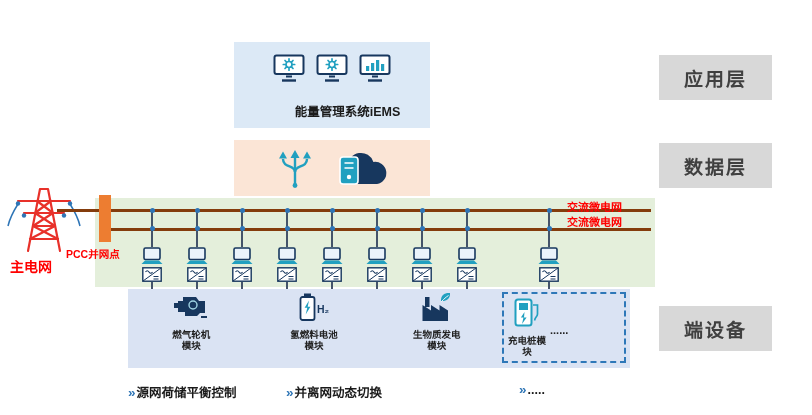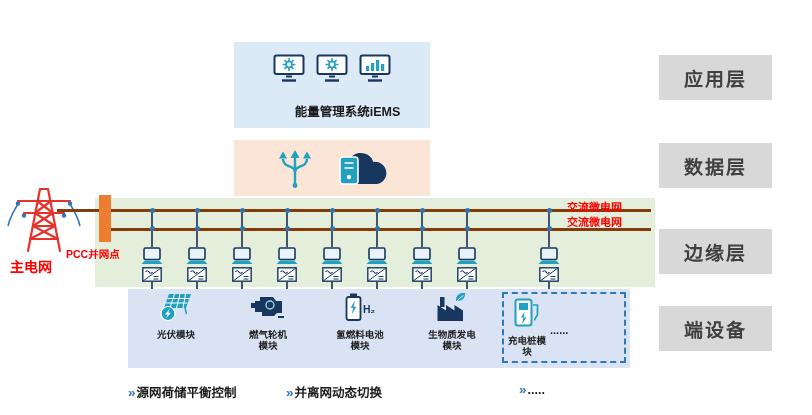--- a/index.html
+++ b/index.html
@@ -109,23 +109,20 @@
 </svg>
 
 <div id="canvas">
 
   <div id="layer-app" class="layer-box">
     <span>应用层</span>
   </div>
   <div id="layer-data" class="layer-box">
     <span>数据层</span>
   </div>
-  <div id="layer-edge" class="layer-box">
-    <span>边缘层</span>
-  </div>
   <div id="layer-device" class="layer-box">
     <span>端设备</span>
   </div>
 
   <div class="ems-box">
     <div class="ems-monitors">
       <svg width="36" height="30">
           <use href="#sym-monitor-gear"></use>
         </svg>
       <svg width="36" height="30">
@@ -298,35 +295,20 @@
         <use href="#sym-acdc"></use>
       </svg>
     <div class="vline2"></div>
   </div>
 
   <div class="module-box"></div>
 
   <div class="modules-row">
     <div class="module">
       <div class="micon">
-        <svg width="34" height="30" viewBox="0 0 34 30">
-          <path d="M10 2 h22 l-5 14 H5 z" fill="#21a0c0"></path>
-          <g stroke="#fff" stroke-width="1">
-            <path d="M15.5 2 L11 16 M21 2 L17.5 16 M26.5 2 L24 16"></path>
-            <path d="M8.4 6.5 h22.2 M6.8 11 h21.7"></path>
-          </g>
-          <path d="M14 16 l-2 6 M26 16 l1.5 6" stroke="#21a0c0" stroke-width="1.5"></path>
-          <circle cx="9" cy="21.5" r="7" fill="#21a0c0" stroke="#fff" stroke-width="1.2"></circle>
-          <path d="M10.8 16.8 L6 22.6 h2.7 L7 26.6 l4.8 -5.9 H9.2 z" fill="#fff"></path>
-        </svg>
-      </div>
-      <div class="mlabel">光伏模块</div>
-    </div>
-    <div class="module">
-      <div class="micon">
         <svg width="34" height="28" viewBox="0 0 34 28">
           <path d="M4 9 h5 V5 h13 l3 4 h6 v12 h-5 l-3 3 H11 v-4 H4 z" fill="#17375e"></path>
           <circle cx="19" cy="13" r="4" fill="none" stroke="#9fd3e2" stroke-width="1.4"></circle>
           <path d="M0 11 h4 v5 H0 z" fill="#17375e"></path>
           <path d="M27 25 h6" stroke="#17375e" stroke-width="2"></path>
         </svg>
       </div>
       <div class="mlabel">燃气轮机
 模块</div>
     </div>

